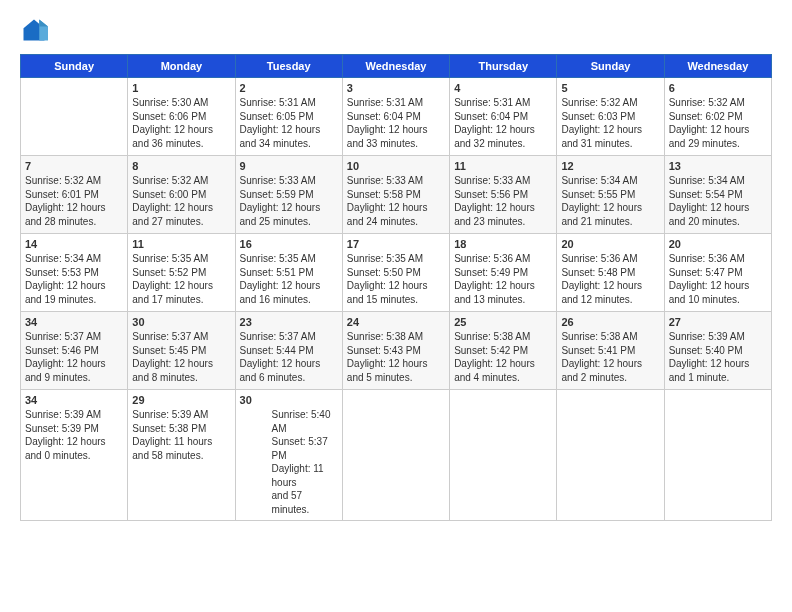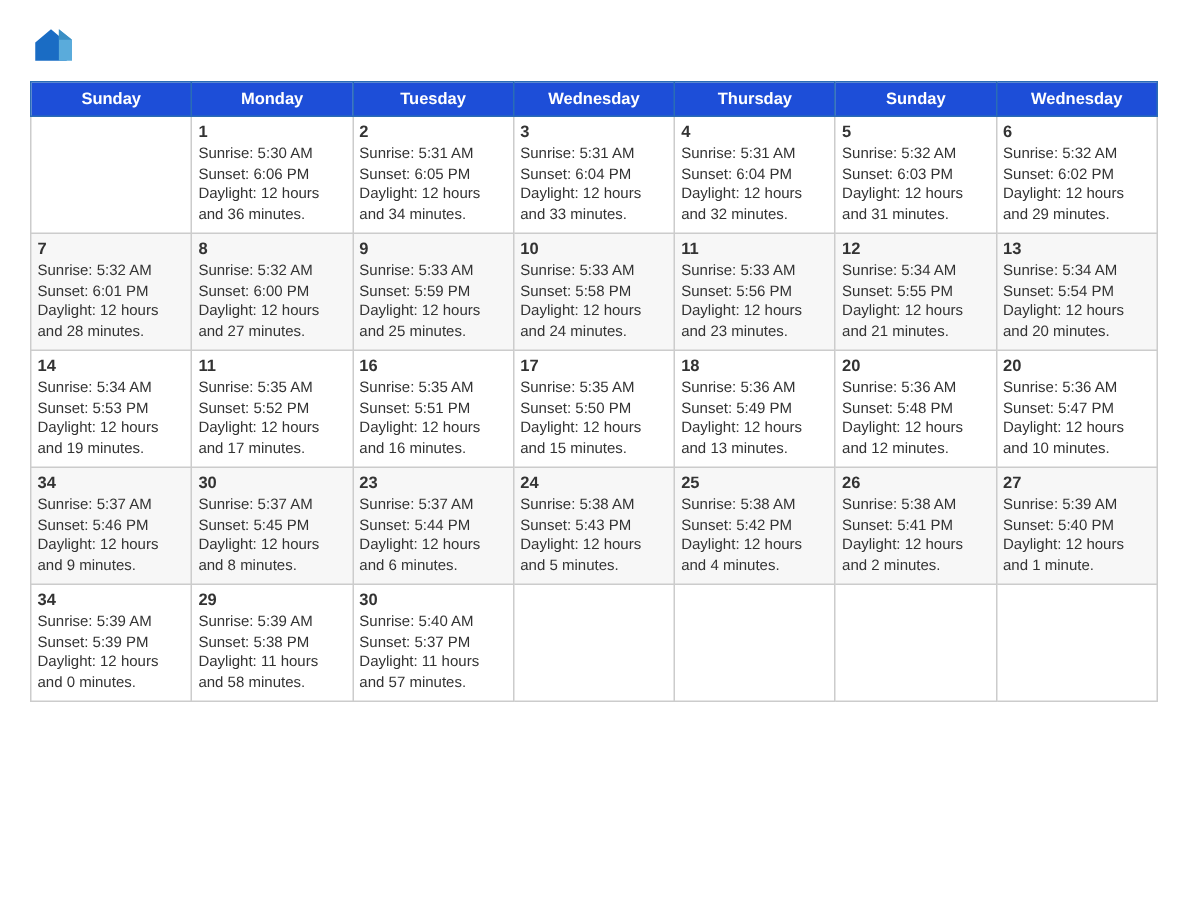--- a/index.html
+++ b/index.html
@@ -336,21 +336,21 @@
           </td>
           <td>
             <span class="day-num">29</span>
             <div class="cell-text" style="white-space: pre-line;">Sunrise: 5:39 AM
 Sunset: 5:38 PM
 Daylight: 11 hours
 and 58 minutes.</div>
           </td>
           <td>
             <span class="day-num">30</span>
-            <div class="cell-text" style="white-space: pre-line;">Sunrise: 5:40 AM
+            <div class="cell-text" style="white-space: pre-line; margin-left: 32px;">Sunrise: 5:40 AM
 Sunset: 5:37 PM
 Daylight: 11 hours
 and 57 minutes.</div>
           </td>
           <td class="empty-cell"></td>
           <td class="empty-cell"></td>
           <td class="empty-cell"></td>
           <td class="empty-cell"></td>
         </tr>
       </tbody>

